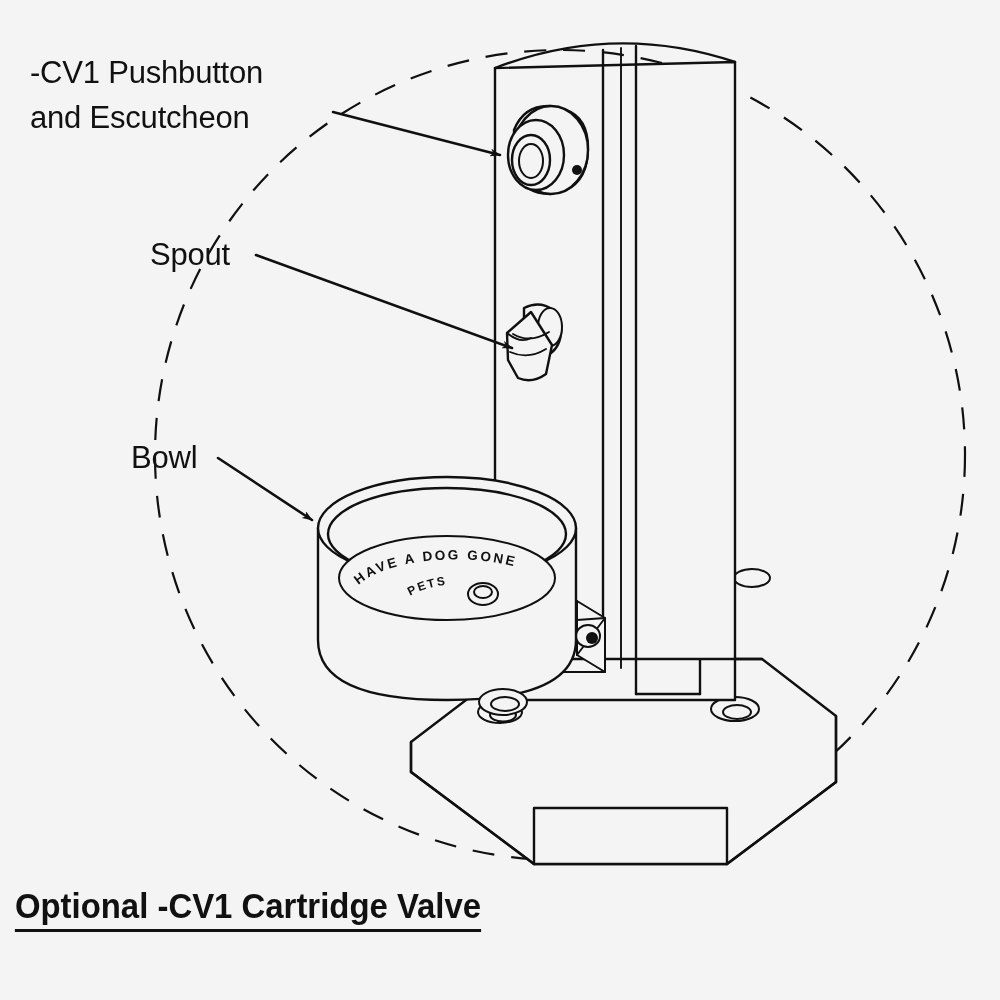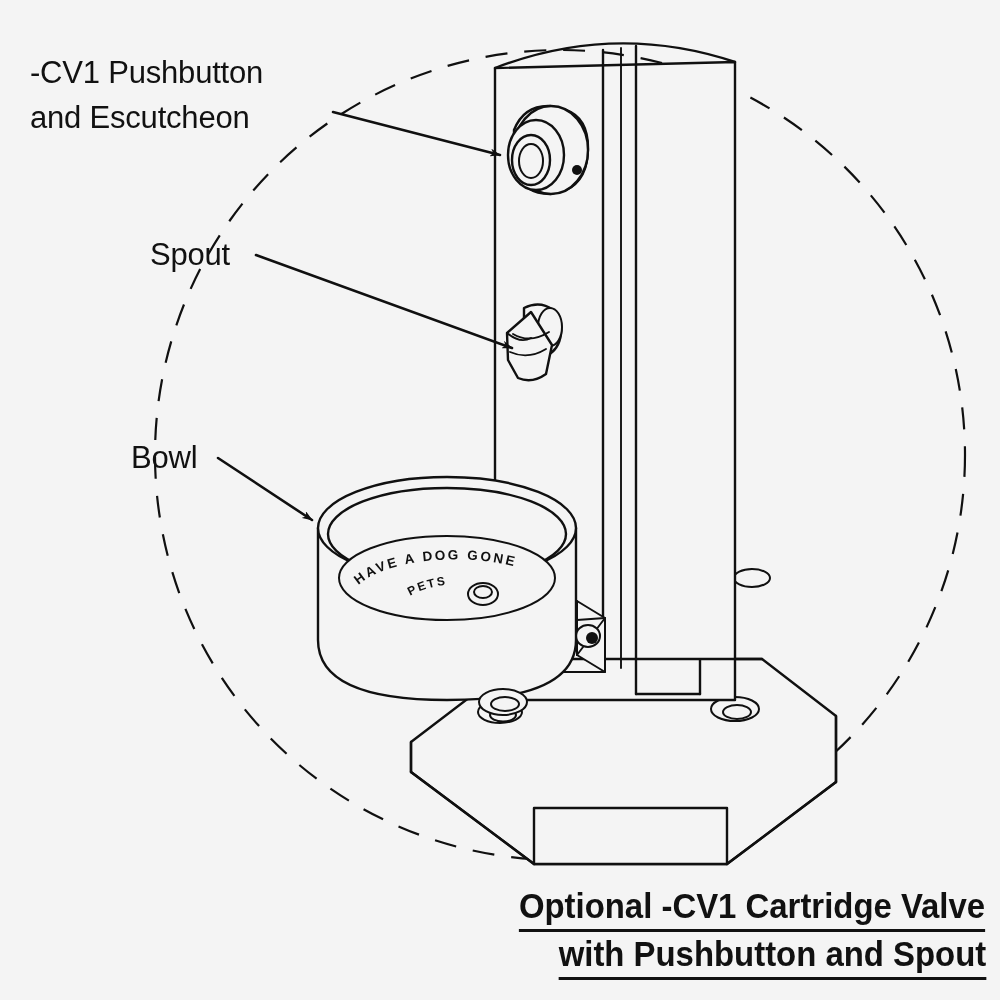--- a/index.html
+++ b/index.html
@@ -110,21 +110,21 @@
     color: #111111;
     letter-spacing: 0px;
     transform: scaleX(0.94);
     transform-origin: center;
     border-bottom: 3px solid #111111;
     padding-bottom: 1px;
     white-space: nowrap;
   }
   .caption-row {
     width: 1000px;
-    text-align: right;
+    text-align: left;
   }
 </style>
 </head>
 <body>
 
 <div id="diagram-root">
 
   <svg class="drawing" viewBox="0 0 1000 1000">
     <defs>
       <marker id="arrowhead" markerWidth="11" markerHeight="8" refX="10" refY="4" orient="auto" markerUnits="userSpaceOnUse">
@@ -259,18 +259,15 @@
       <text class="callout-text" x="150" y="265">Spout</text>
 
       <text class="callout-text" x="131" y="468">Bowl</text>
     </g>
   </svg>
 
   <div class="caption-block">
     <div class="caption-row">
       <span class="caption-line">Optional -CV1 Cartridge Valve</span>
     </div>
-    <div class="caption-row">
-      <span class="caption-line">with Pushbutton and Spout</span>
-    </div>
   </div>
 
 </div>
 
 </body></html>

